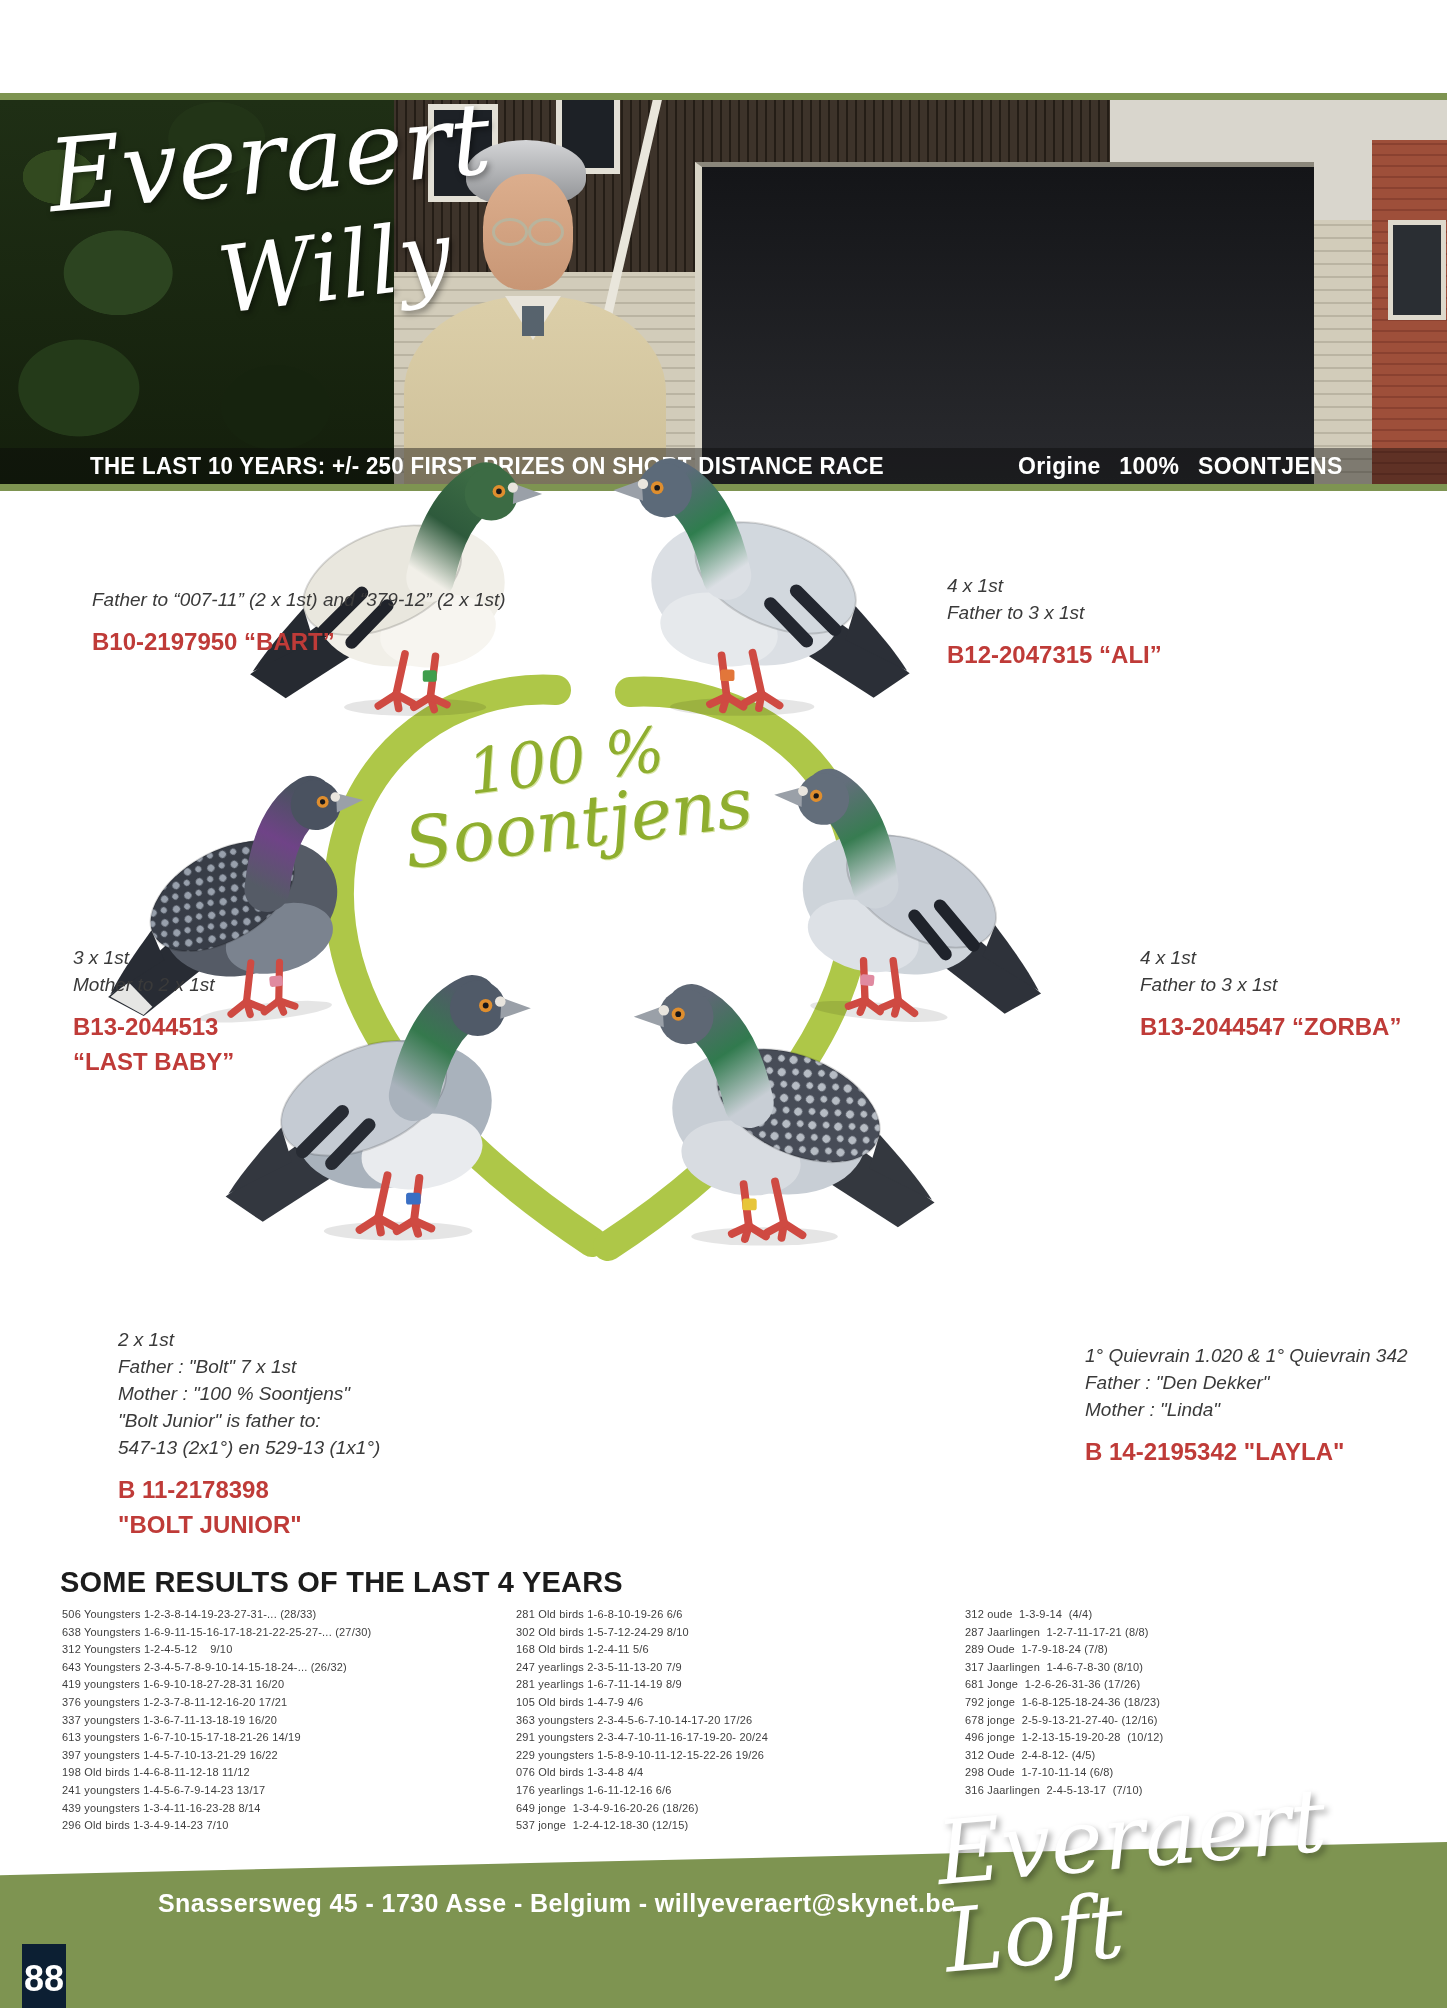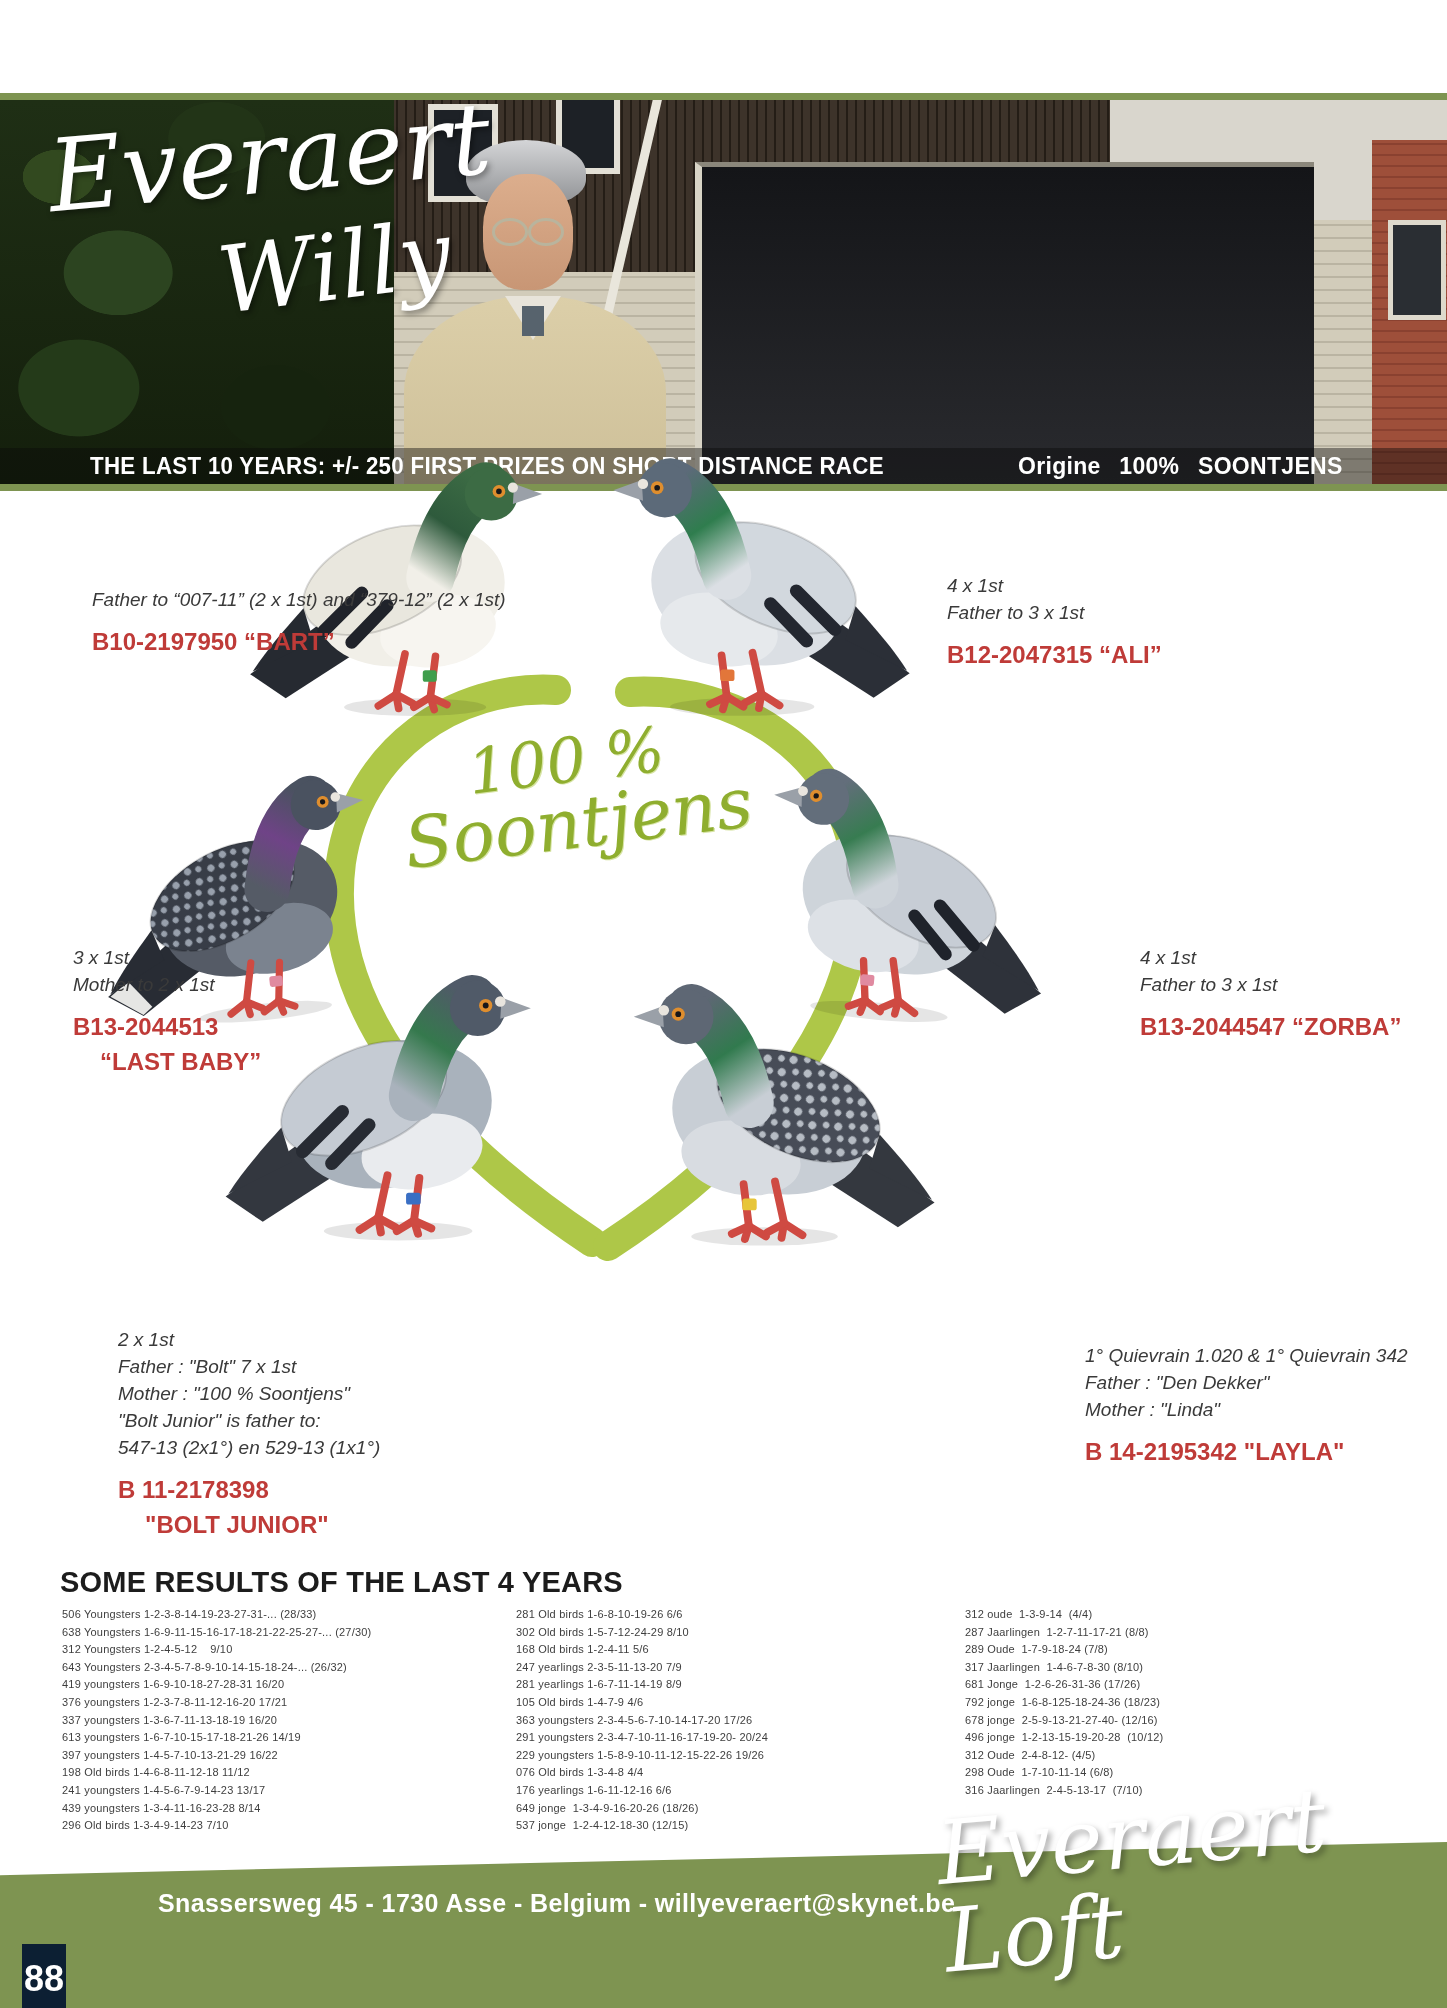--- a/index.html
+++ b/index.html
@@ -64,21 +64,21 @@
   #pg-bolt{left:215px;top:925px;width:345px;height:330px;}
   #pg-layla{left:605px;top:925px;width:340px;height:335px;}
   .center-mark{position:absolute;left:400px;top:730px;width:340px;text-align:center;z-index:2;
     font-family:"DejaVu Serif",serif;font-style:italic;color:#8fae2f;transform:rotate(-7deg);
     text-shadow:1px 1px 0 #d7e4a5;}
   .cm1{font-size:62px;line-height:62px;}
   .cm2{font-size:70px;line-height:72px;margin-top:-4px;}
   .cap{position:absolute;z-index:2;}
   .cap .note{font-style:italic;color:#3a3a3a;font-size:19px;line-height:27px;}
   .cap .ring{color:#bf3b38;font-weight:bold;font-size:24px;line-height:35px;margin-top:11px;}
-  .cap .ring2{color:#bf3b38;font-weight:bold;font-size:24px;line-height:35px;margin-left:27px;}
+  .cap .ring2{color:#bf3b38;font-weight:bold;font-size:24px;line-height:35px;}
   #cap-bart{left:92px;top:586px;}
   #cap-ali{left:947px;top:572px;}
   #cap-lastbaby{left:73px;top:944px;}
   #cap-zorba{left:1140px;top:944px;}
   #cap-bolt{left:118px;top:1326px;}
   #cap-layla{left:1085px;top:1342px;}
   
   .results-title{position:absolute;left:60px;top:1566px;font-size:29px;font-weight:bold;color:#1c1c1c;
     letter-spacing:0.2px;z-index:2;}
   .rcol{position:absolute;top:1606px;width:440px;z-index:2;}

